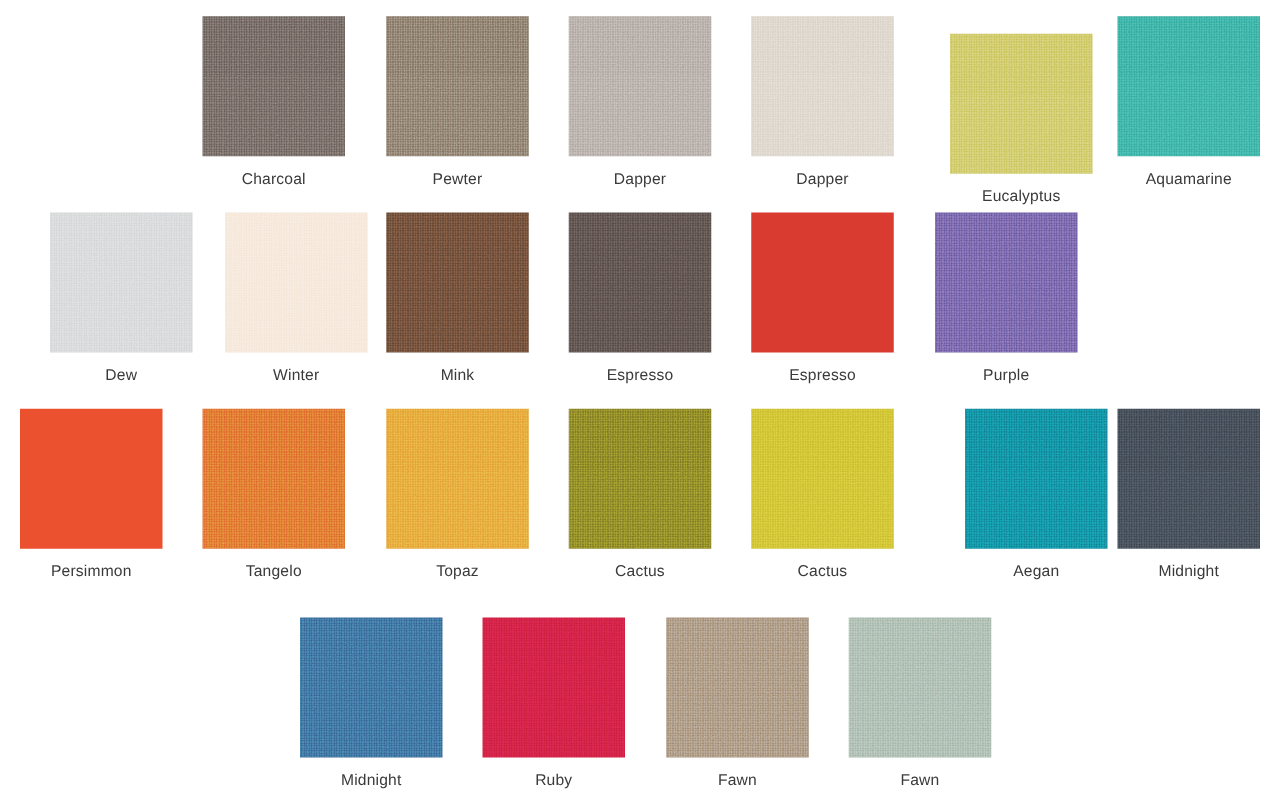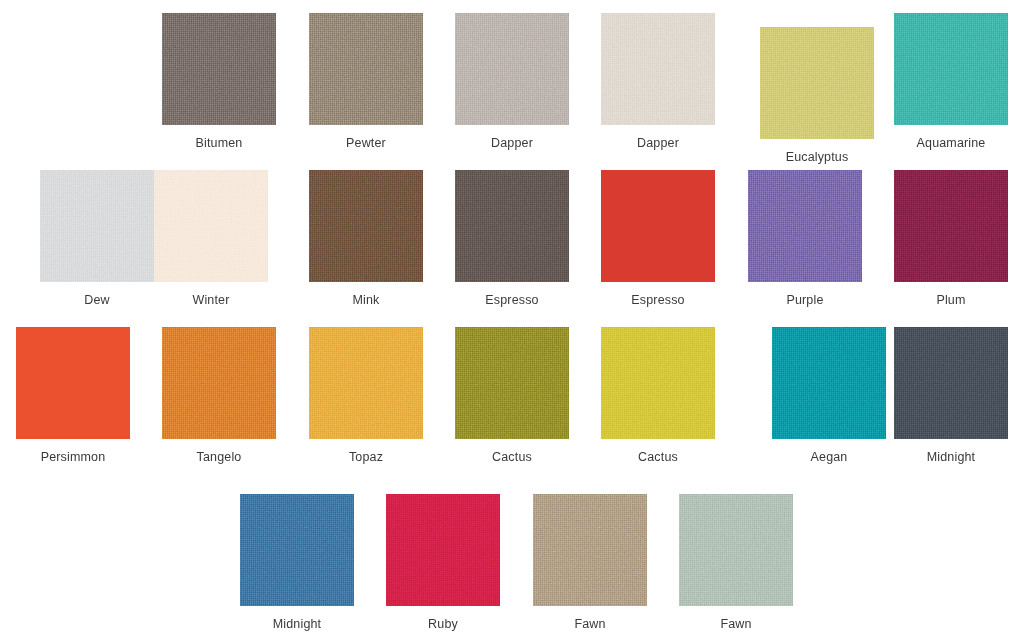--- a/index.html
+++ b/index.html
@@ -74,21 +74,21 @@
 </head>
 <body>
 
 <div id="swatch-board">
     <div class="swatch-cell" style="left: 162px; top: 13px;">
       <div class="swatch-chip textured" title="Charcoal" style="background-color: rgb(110, 101, 96);">
         <svg class="fibre-noise" width="114" height="112">
           <rect width="114" height="112" filter="url(#fabricNoise)"></rect>
         </svg>
       </div>
-      <div class="swatch-label">Bitumen</div>
+      <div class="swatch-label">Charcoal</div>
     </div>
     <div class="swatch-cell" style="left: 309px; top: 13px;">
       <div class="swatch-chip textured" title="Pewter" style="background-color: rgb(139, 125, 109);">
         <svg class="fibre-noise" width="114" height="112">
           <rect width="114" height="112" filter="url(#fabricNoise)"></rect>
         </svg>
       </div>
       <div class="swatch-label">Pewter</div>
     </div>
     <div class="swatch-cell" style="left: 455px; top: 13px;">
@@ -124,21 +124,21 @@
       <div class="swatch-label">Aquamarine</div>
     </div>
     <div class="swatch-cell" style="left: 16px; top: 170px; margin-left: 24px;">
       <div class="swatch-chip textured" title="Dew" style="background-color: rgb(213, 215, 216);">
         <svg class="fibre-noise" width="114" height="112">
           <rect width="114" height="112" filter="url(#fabricNoise)"></rect>
         </svg>
       </div>
       <div class="swatch-label">Dew</div>
     </div>
-    <div class="swatch-cell" style="left: 154px; top: 170px;">
+    <div class="swatch-cell" style="left: 180px; top: 170px;">
       <div class="swatch-chip textured" title="Winter" style="background-color: rgb(246, 231, 216);">
         <svg class="fibre-noise" width="114" height="112">
           <rect width="114" height="112" filter="url(#fabricNoise)"></rect>
         </svg>
       </div>
       <div class="swatch-label">Winter</div>
     </div>
     <div class="swatch-cell" style="left: 309px; top: 170px;">
       <div class="swatch-chip textured" title="Mink" style="background-color: rgb(108, 76, 56);">
         <svg class="fibre-noise" width="114" height="112">
@@ -159,28 +159,20 @@
       <div class="swatch-chip flat" title="Espresso" style="background-color: rgb(217, 59, 48);"></div>
       <div class="swatch-label">Espresso</div>
     </div>
     <div class="swatch-cell" style="left: 748px; top: 170px;">
       <div class="swatch-chip textured" title="Purple" style="background-color: rgb(111, 95, 165);">
         <svg class="fibre-noise" width="114" height="112">
           <rect width="114" height="112" filter="url(#fabricNoise)"></rect>
         </svg>
       </div>
       <div class="swatch-label">Purple</div>
-    </div>
-    <div class="swatch-cell" style="left: 894px; top: 170px;">
-      <div class="swatch-chip textured" title="Plum" style="background-color: rgb(124, 31, 67);">
-        <svg class="fibre-noise" width="114" height="112">
-          <rect width="114" height="112" filter="url(#fabricNoise)"></rect>
-        </svg>
-      </div>
-      <div class="swatch-label">Plum</div>
     </div>
     <div class="swatch-cell" style="left: 16px; top: 327px;">
       <div class="swatch-chip flat" title="Persimmon" style="background-color: rgb(236, 81, 47);"></div>
       <div class="swatch-label">Persimmon</div>
     </div>
     <div class="swatch-cell" style="left: 162px; top: 327px;">
       <div class="swatch-chip textured" title="Tangelo" style="background-color: rgb(224, 112, 47);">
         <svg class="fibre-noise" width="114" height="112">
           <rect width="114" height="112" filter="url(#fabricNoise)"></rect>
         </svg>

